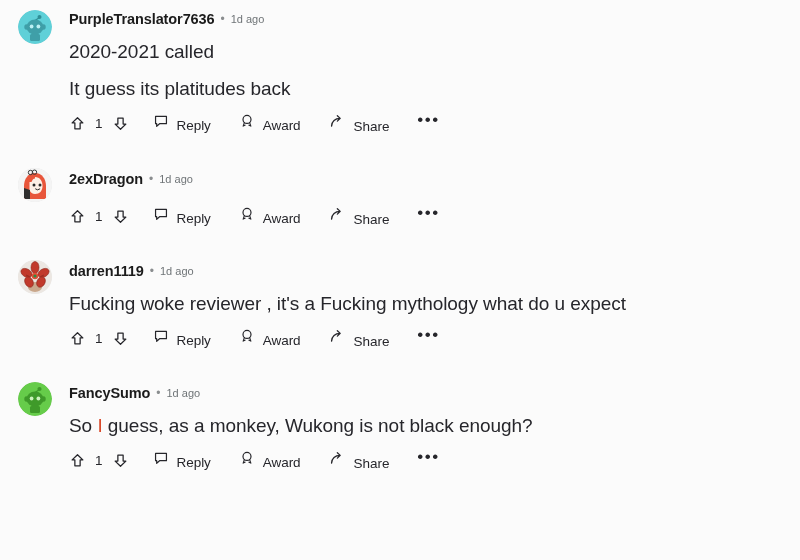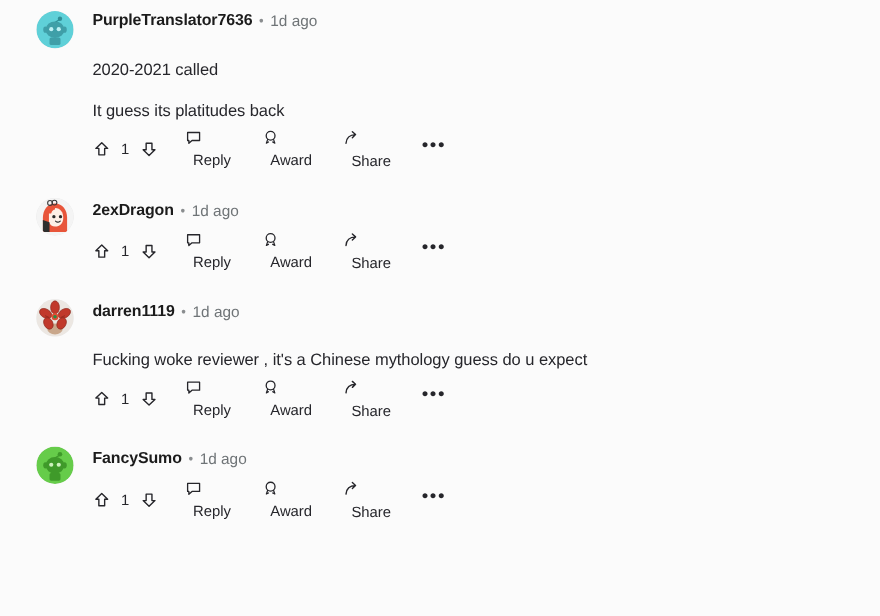--- a/index.html
+++ b/index.html
@@ -13,21 +13,20 @@
     background: #fbfbfb;
     font-family: "Liberation Sans", sans-serif;
     color: #1c1c1c;
     overflow: hidden;
     -webkit-font-smoothing: antialiased;
   }
   .comment-list {
     width: 800px;
     padding-top: 6px;
     box-sizing: border-box;
-    padding-left: 15px;
   }
   .comment {
     position: relative;
     padding-left: 69px;
     padding-right: 12px;
     box-sizing: border-box;
     width: 800px;
   }
   .comment-header {
     display: flex;
@@ -51,32 +50,32 @@
     letter-spacing: -0.1px;
     white-space: nowrap;
   }
   .meta-dot {
     color: #8a8d8f;
     font-size: 12px;
     margin: 0 6px;
     line-height: 1;
   }
   .timestamp {
-    font-size: 14px;
+    font-size: 11px;
     color: #6f7477;
     white-space: nowrap;
   }
   .comment-body {
     padding-top: 9px;
   }
   .comment-paragraph {
-    font-size: 15px;
+    font-size: 19px;
     line-height: 21px;
     color: #26262b;
-    margin: 12px 0 16px 0;
+    margin: 0 0 16px 0;
     letter-spacing: -0.05px;
     white-space: pre-wrap;
   }
   .comment-paragraph:last-child { margin-bottom: 0; }
   .highlight-letter { color: #d94a2b; }
 
   .action-bar {
     display: flex;
     align-items: center;
     height: 34px;
@@ -89,24 +88,23 @@
   }
   .vote-count {
     font-size: 13.5px;
     color: #26262b;
     margin: 0 9px;
     min-width: 6px;
     text-align: center;
   }
   .action-item {
     display: flex;
-    align-items: flex-start;
+    align-items: flex-end;
     margin-right: 28px;
     cursor: pointer;
-    flex-direction: column;
   }
   .action-item .action-label {
     font-size: 13.5px;
     color: #26262b;
     margin-left: 8px;
     letter-spacing: -0.05px;
   }
   .icon-btn { display: flex; align-items: center; cursor: pointer; }
   .more-dots {
     font-size: 17px;
@@ -274,21 +272,21 @@
         <circle cx="17" cy="16" r="1.6" fill="#2e8b45"></circle>
         <path d="M22.5 16.5 L26 15 M11.5 16.5 L8 15" stroke="#8e2a20" stroke-width="0.8" fill="none"></path>
       </svg>
     </div>
     <div class="comment-header">
       <span class="username">darren1119</span>
       <span class="meta-dot">•</span>
       <span class="timestamp">1d ago</span>
     </div>
     <div class="comment-body">
-      <p class="comment-paragraph">Fucking woke reviewer , it's a Chinese mythology guess do u expect</p>
+      <p class="comment-paragraph">Fucking woke reviewer , it's a Fucking mythology what do u expect</p>
     </div>
     <div class="action-bar">
       <div class="vote-group">
         <span class="icon-btn">
           <svg width="17" height="17" viewBox="0 0 20 20">
               <path d="M10 3.2 L16.3 9.3 H13.1 V16.2 H6.9 V9.3 H3.7 Z" fill="none" stroke="#26262b" stroke-width="1.5" stroke-linejoin="round"></path>
             </svg>
         </span>
         <span class="vote-count">1</span>
         <span class="icon-btn">
@@ -340,20 +338,23 @@
         <ellipse cx="8.3" cy="17" rx="2" ry="2.8" fill="#3f9a2a"></ellipse>
         <ellipse cx="25.7" cy="17" rx="2" ry="2.8" fill="#3f9a2a"></ellipse>
         <rect x="12" y="24" width="10" height="7" rx="1.5" fill="#3f9a2a"></rect>
       </svg>
     </div>
     <div class="comment-header">
       <span class="username">FancySumo</span>
       <span class="meta-dot">•</span>
       <span class="timestamp">1d ago</span>
     </div>
+    <div class="comment-body">
+      <p class="comment-paragraph"><span>So </span><span class="highlight-letter">I</span><span> guess, as a monkey, Wukong is not black enough?</span></p>
+    </div>
     <div class="action-bar">
       <div class="vote-group">
         <span class="icon-btn">
           <svg width="17" height="17" viewBox="0 0 20 20">
               <path d="M10 3.2 L16.3 9.3 H13.1 V16.2 H6.9 V9.3 H3.7 Z" fill="none" stroke="#26262b" stroke-width="1.5" stroke-linejoin="round"></path>
             </svg>
         </span>
         <span class="vote-count">1</span>
         <span class="icon-btn">
           <svg width="17" height="17" viewBox="0 0 20 20">

